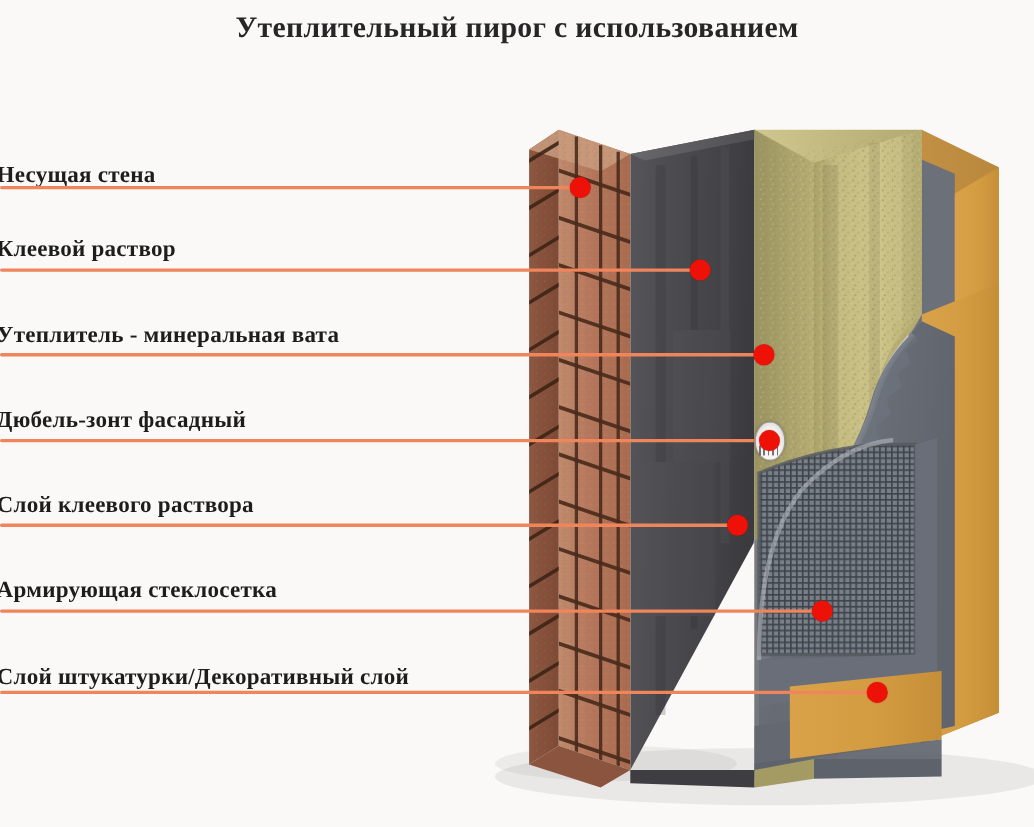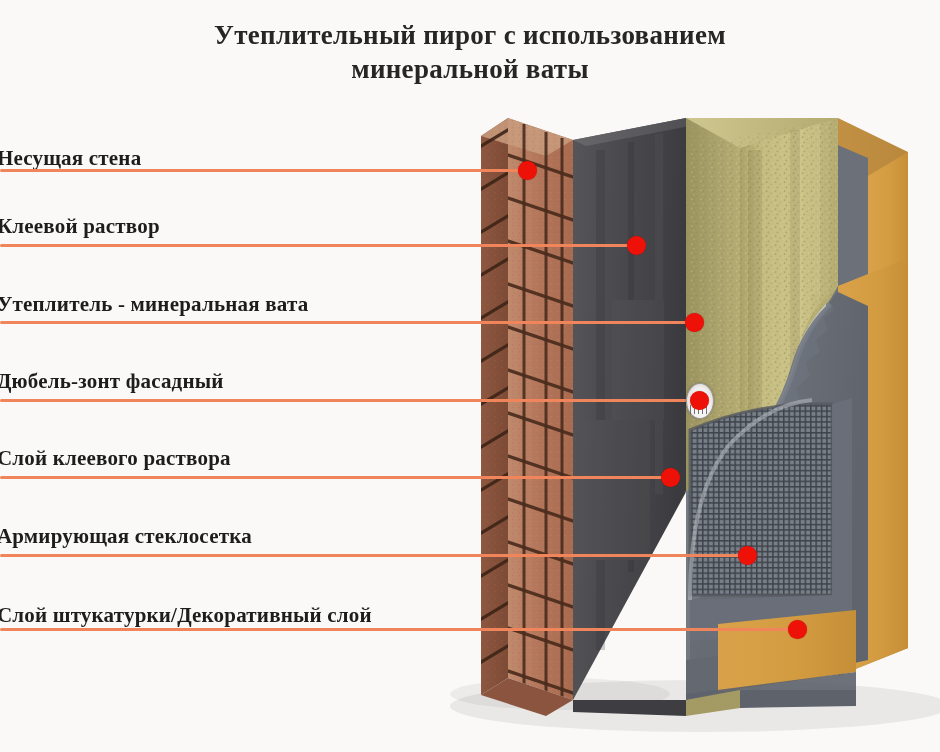--- a/index.html
+++ b/index.html
@@ -13,21 +13,21 @@
     height: 752px;
     background: #faf9f7;
     overflow: hidden;
     font-family: "Liberation Serif", "DejaVu Serif", serif;
   }
 
   
   #title {
     position: absolute;
     left: 0;
-    top: 18px;
+    top: 8px;
     width: 940px;
     text-align: center;
     font-family: "Liberation Serif", "DejaVu Serif", serif;
     font-weight: bold;
     font-size: 27px;
     line-height: 34px;
     color: #262626;
     letter-spacing: 0.3px;
   }
   #title .ln { display: block; }
@@ -373,21 +373,20 @@
       <line x1="478" y1="621" x2="511" y2="601"></line>
       <line x1="478" y1="664" x2="511" y2="644"></line>
     </g>
 
     <polygon points="481,695 508,678 573,700 546,716" fill="#8a543e"></polygon>
 
   </svg>
 
   <div id="title">
     <span class="ln ln1">Утеплительный пирог с использованием</span>
-    <span class="ln ln2">минеральной ваты</span>
   </div>
 
   <div class="legend-row" style="top:145px;">
     <div class="legend-text">. Несущая стена</div>
   </div>
   <div class="legend-row" style="top:213px;">
     <div class="legend-text">. Клеевой раствор</div>
   </div>
   <div class="legend-row" style="top:291px;">
     <div class="legend-text">. Утеплитель - минеральная вата</div>

